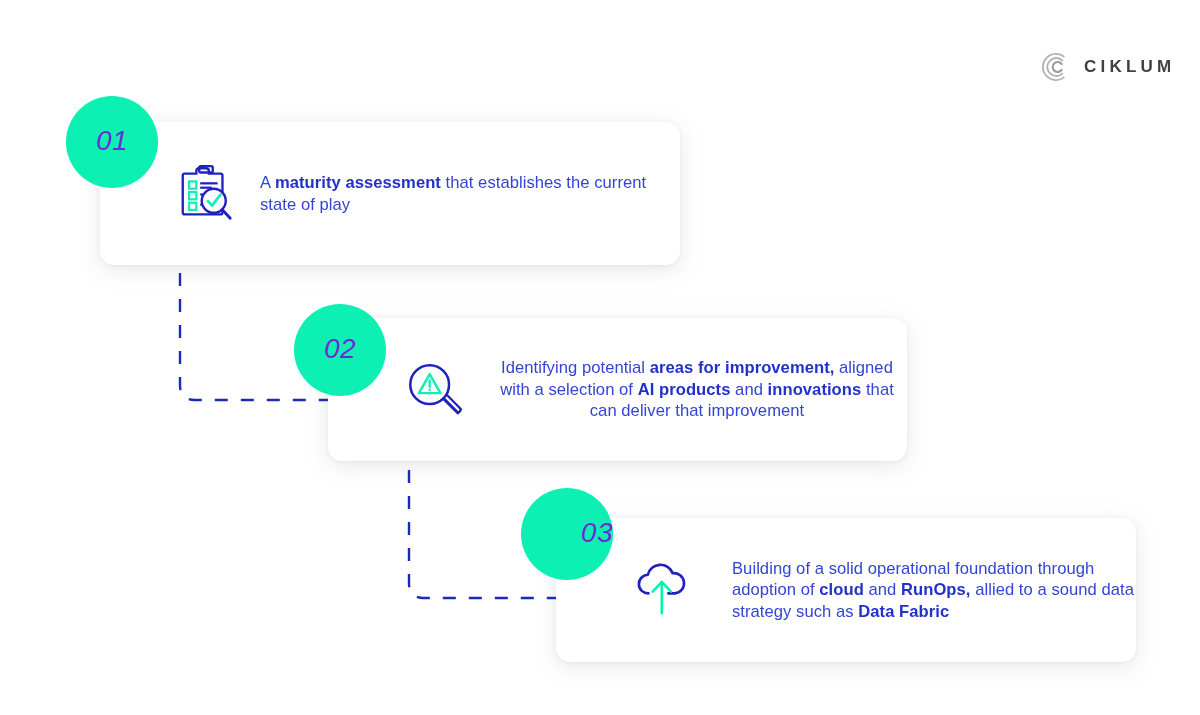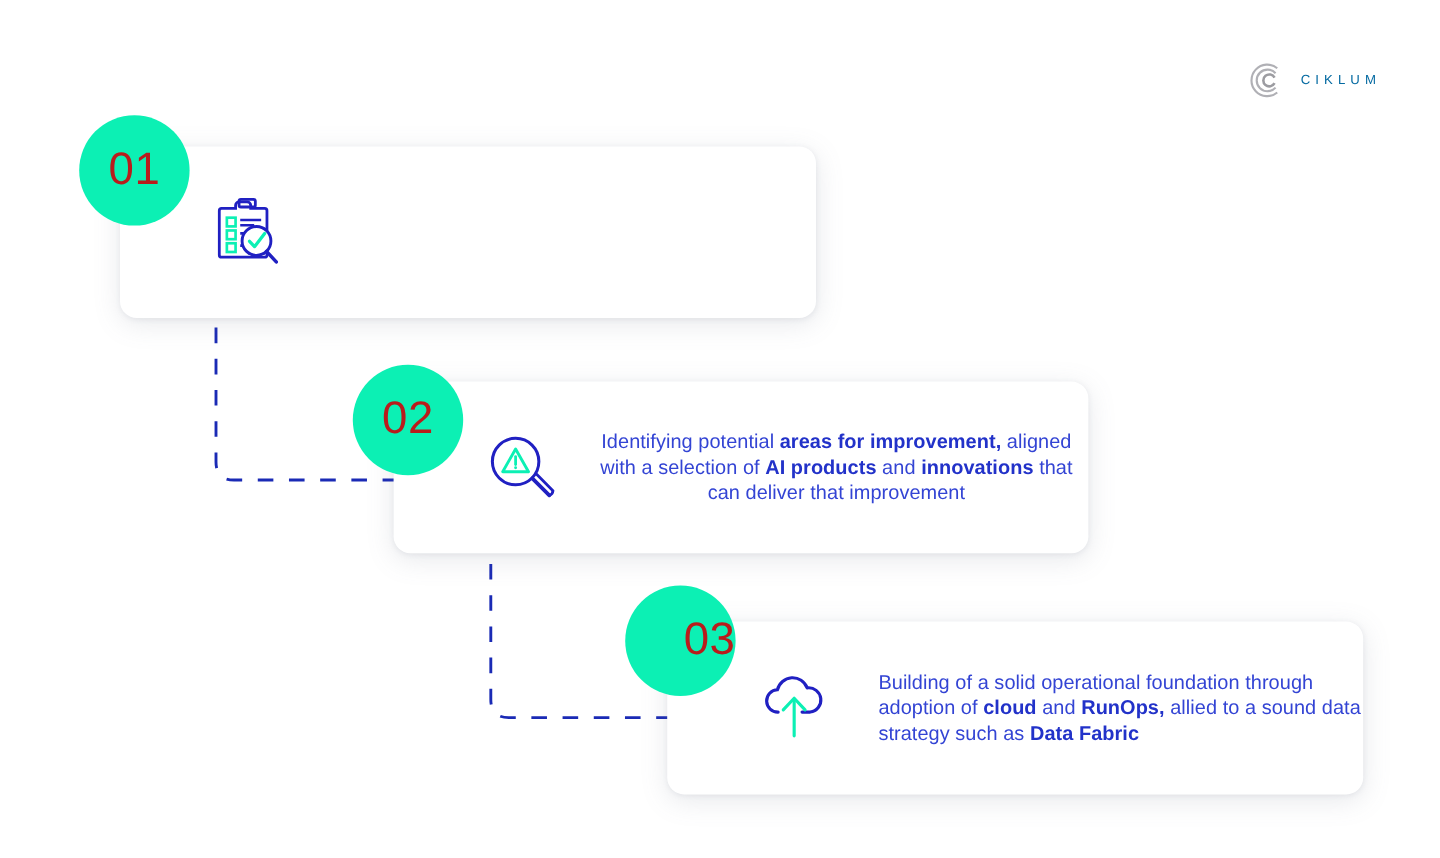--- a/index.html
+++ b/index.html
@@ -20,24 +20,24 @@
   .brand {
     position: absolute;
     top: 52px;
     left: 1040px;
     display: flex;
     align-items: center;
     gap: 14px;
   }
   .brand-mark { width: 30px; height: 30px; display: block; }
   .brand-word {
-    color: #0369a1;
-    font-size: 11px;
+    color: #404040;
+    font-size: 17px;
     letter-spacing: 4.2px;
-    font-weight: 400;
+    font-weight: 700;
     white-space: nowrap;
   }
 
   
   .connectors {
     position: absolute;
     inset: 0;
     width: 1200px;
     height: 715px;
     pointer-events: none;
@@ -81,27 +81,28 @@
   
   .num-circle {
     position: absolute;
     border-radius: 50%;
     background: #0cf0b4;
     display: flex;
     align-items: center;
     justify-content: center;
   }
   .num-circle span {
-    color: #b91c1c;
-    font-size: 38px;
+    color: #6d28d9;
+    font-size: 28px;
     font-weight: 400;
     letter-spacing: 0.5px;
     line-height: 1;
     position: relative;
     top: -1px;
+    font-style: italic;
   }
   .circle-1 { left: 66px;  top: 96px;  width: 92px; height: 92px; }
   .circle-2 { left: 294px; top: 304px; width: 92px; height: 92px; }
   .circle-3 { left: 521px; top: 488px; width: 92px; height: 92px; justify-content: flex-end; }
 </style>
 </head>
 <body>
 
 <svg class="connectors" viewBox="0 0 1200 715" xmlns="http://www.w3.org/2000/svg">
   <path d="M180 273 L180 385 Q180 400 195 400 L330 400" fill="none" stroke="#1a2ab5" stroke-width="2.4" stroke-dasharray="13 13" stroke-linecap="butt"></path>
@@ -126,20 +127,23 @@
       <rect x="14.5" y="30" width="7.5" height="7.5" fill="none" stroke="#0cf0b4" stroke-width="2.3"></rect>
       <rect x="14.5" y="41" width="7.5" height="7.5" fill="none" stroke="#0cf0b4" stroke-width="2.3"></rect>
       <line x1="26" y1="21" x2="44" y2="21" stroke="#2020c2" stroke-width="2.3"></line>
       <line x1="26" y1="25.5" x2="38" y2="25.5" stroke="#2020c2" stroke-width="2.3"></line>
       <line x1="26" y1="32.5" x2="31" y2="32.5" stroke="#2020c2" stroke-width="2.3"></line>
       <line x1="26" y1="43" x2="31" y2="43" stroke="#2020c2" stroke-width="2.3"></line>
       <circle cx="40" cy="39" r="12.4" fill="#ffffff" stroke="#2020c2" stroke-width="2.5"></circle>
       <path d="M34 39.3 l4.3 4.6 L47 32.6" fill="none" stroke="#0cf0b4" stroke-width="2.8" stroke-linecap="round" stroke-linejoin="round"></path>
       <line x1="48.6" y1="48" x2="57" y2="57" stroke="#2020c2" stroke-width="3" stroke-linecap="round"></line>
     </svg>
+  </div>
+  <div class="card-text">
+    <span>A </span><b>maturity assessment</b><span> that establishes the current state of play</span>
   </div>
 </div>
 
 <div class="card card-2">
   <div class="card-icon">
     <svg viewBox="0 0 64 64" width="62" height="62" xmlns="http://www.w3.org/2000/svg">
       <circle cx="26.5" cy="26.5" r="20" fill="none" stroke="#2020c2" stroke-width="2.6"></circle>
       <path d="M26.5 15.6 L37.6 35.2 H15.4 Z" fill="none" stroke="#0cf0b4" stroke-width="2.5" stroke-linejoin="round"></path>
       <line x1="26.5" y1="22.2" x2="26.5" y2="29" stroke="#0cf0b4" stroke-width="2.4" stroke-linecap="round"></line>
       <circle cx="26.5" cy="31.8" r="1.25" fill="#0cf0b4"></circle>

